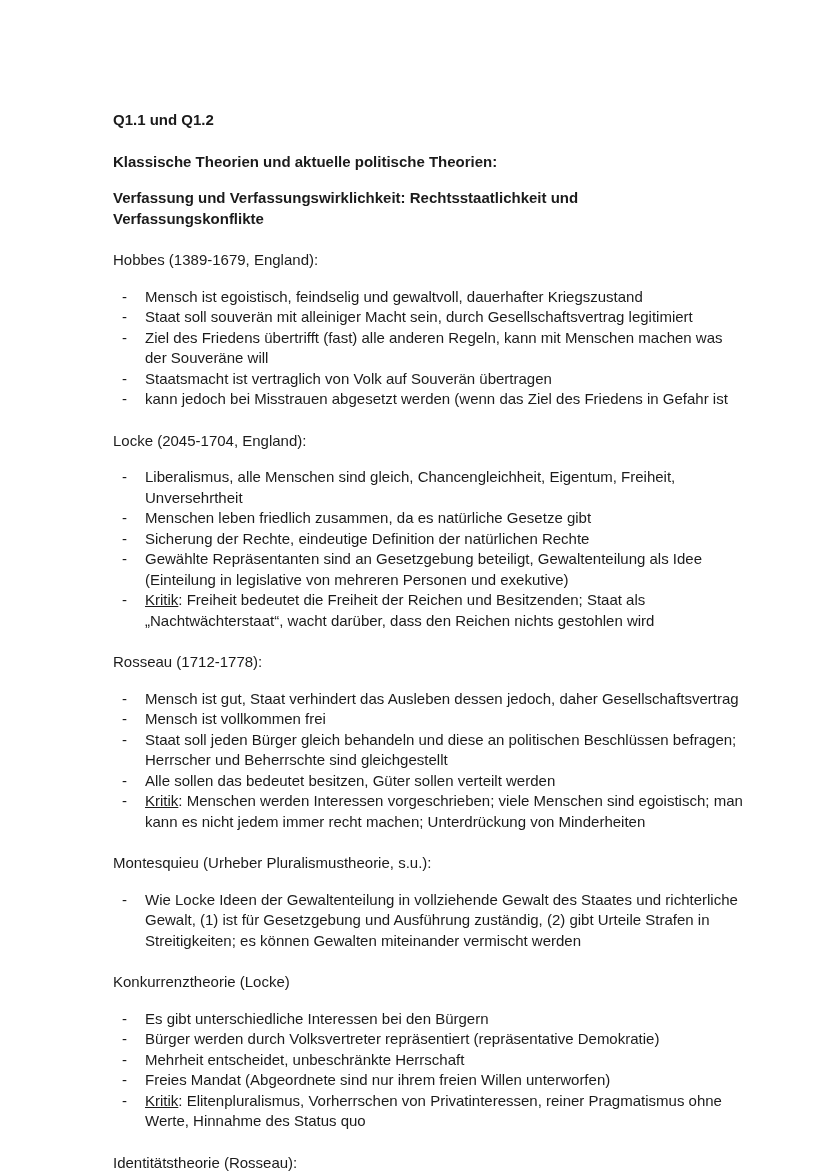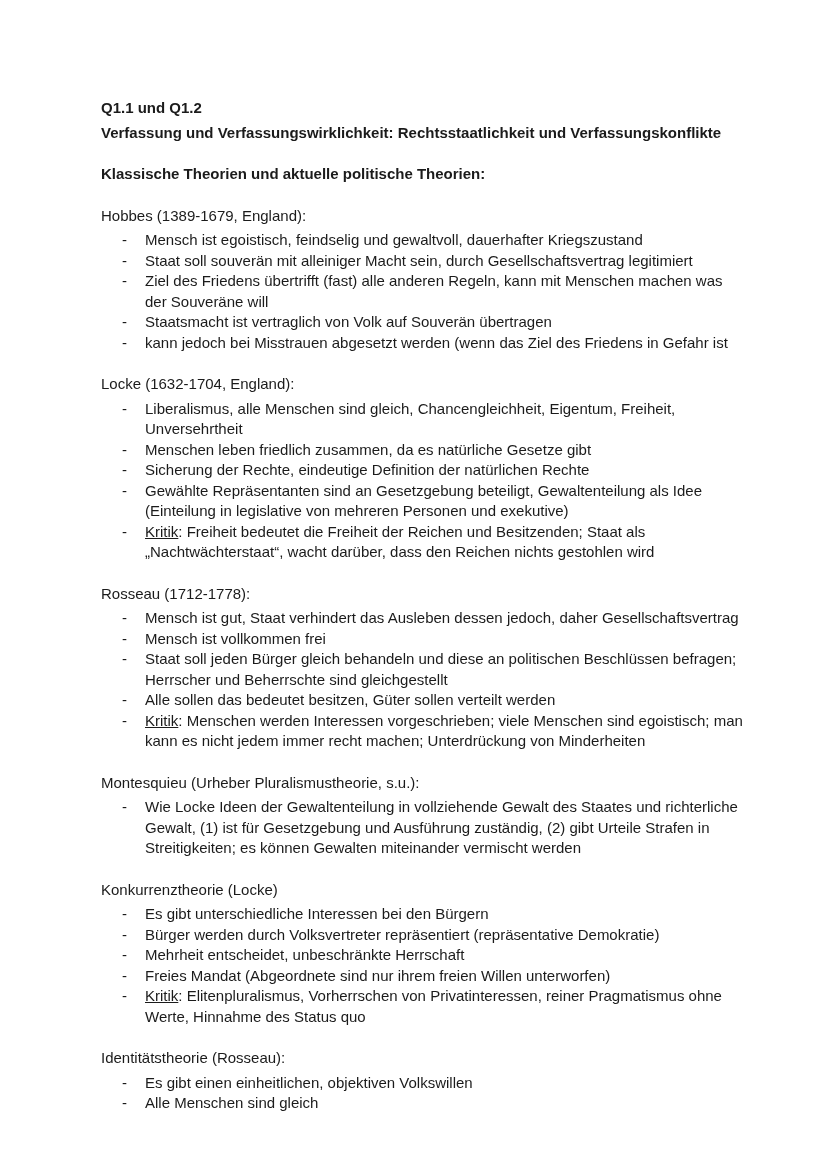--- a/index.html
+++ b/index.html
@@ -14,21 +14,21 @@
     margin: 0 auto;
     background: #ffffff;
     box-sizing: border-box;
     padding: 94px 80px 40px 97px;
     font-family: "Liberation Sans", sans-serif;
     font-size: 15px;
     line-height: 20.5px;
     color: #1b1b1b;
     overflow: hidden;
   }
-  p { margin: 4px; }
+  p { margin: 16px; }
   .bold { font-weight: 700; }
   .subheader { margin-top: 21px; }
   .section-heading { margin-top: 21px; }
   .doc-section { margin: 0; }
   .item {
     display: flex;
     margin-left: 25px;
     justify-content: center;
   }
   .item::before {
@@ -37,22 +37,22 @@
   }
   .itext { flex: 1 1 auto; }
   .ul { text-decoration: underline; }
 </style>
 </head>
 <body>
 
 <div class="page">
 
   <p class="bold">Q1.1 und Q1.2</p>
+  <p class="bold subheader">Klassische Theorien und aktuelle politische Theorien:</p>
   <p class="bold">Verfassung und Verfassungswirklichkeit: Rechtsstaatlichkeit und Verfassungskonflikte</p>
-  <p class="bold subheader">Klassische Theorien und aktuelle politische Theorien:</p>
 
   <div class="doc-section">
     <p class="section-heading">Hobbes (1389-1679, England):</p>
     <div class="item">
         <span class="itext">Mensch ist egoistisch, feindselig und gewaltvoll, dauerhafter Kriegszustand</span>
       </div>
     <div class="item">
         <span class="itext">Staat soll souverän mit alleiniger Macht sein, durch Gesellschaftsvertrag legitimiert</span>
       </div>
     <div class="item">
@@ -60,21 +60,21 @@
       </div>
     <div class="item">
         <span class="itext">Staatsmacht ist vertraglich von Volk auf Souverän übertragen</span>
       </div>
     <div class="item">
         <span class="itext">kann jedoch bei Misstrauen abgesetzt werden (wenn das Ziel des Friedens in Gefahr ist</span>
       </div>
   </div>
 
   <div class="doc-section">
-    <p class="section-heading">Locke (1632-1704, England):</p>
+    <p class="section-heading">Locke (2045-1704, England):</p>
     <div class="item">
         <span class="itext">Liberalismus, alle Menschen sind gleich, Chancengleichheit, Eigentum, Freiheit, Unversehrtheit</span>
       </div>
     <div class="item">
         <span class="itext">Menschen leben friedlich zusammen, da es natürliche Gesetze gibt</span>
       </div>
     <div class="item">
         <span class="itext">Sicherung der Rechte, eindeutige Definition der natürlichen Rechte</span>
       </div>
     <div class="item">

